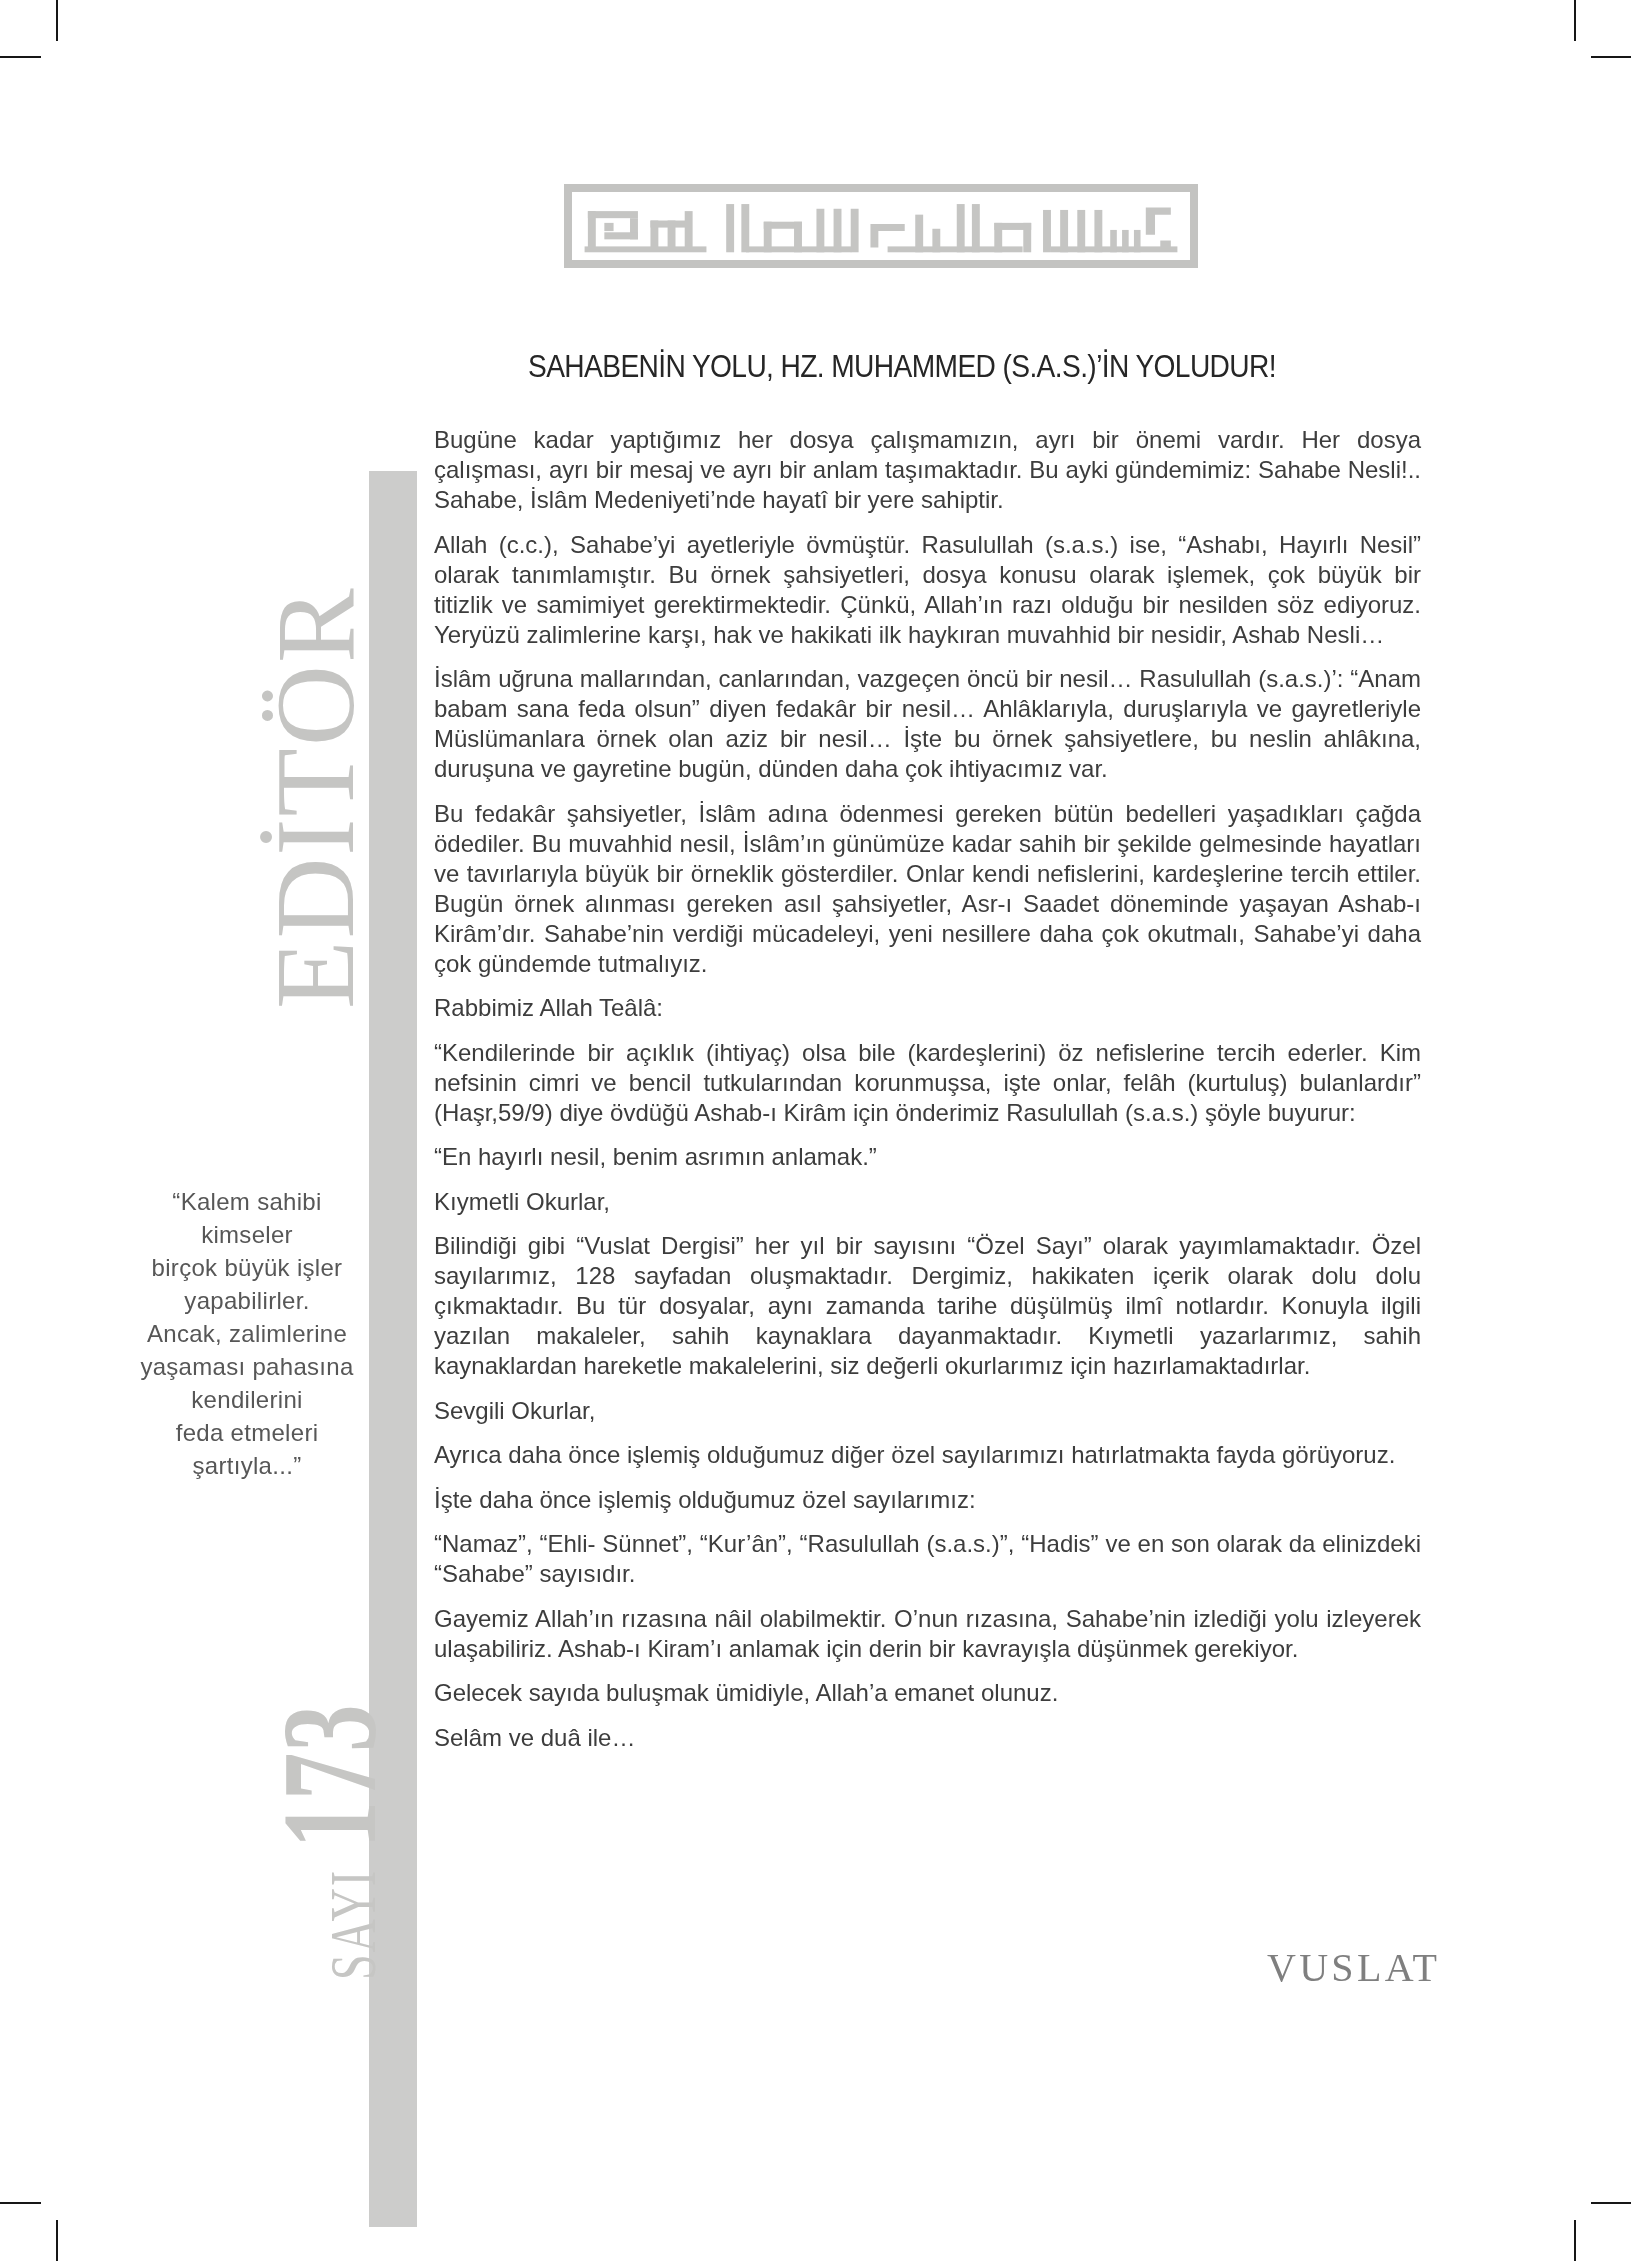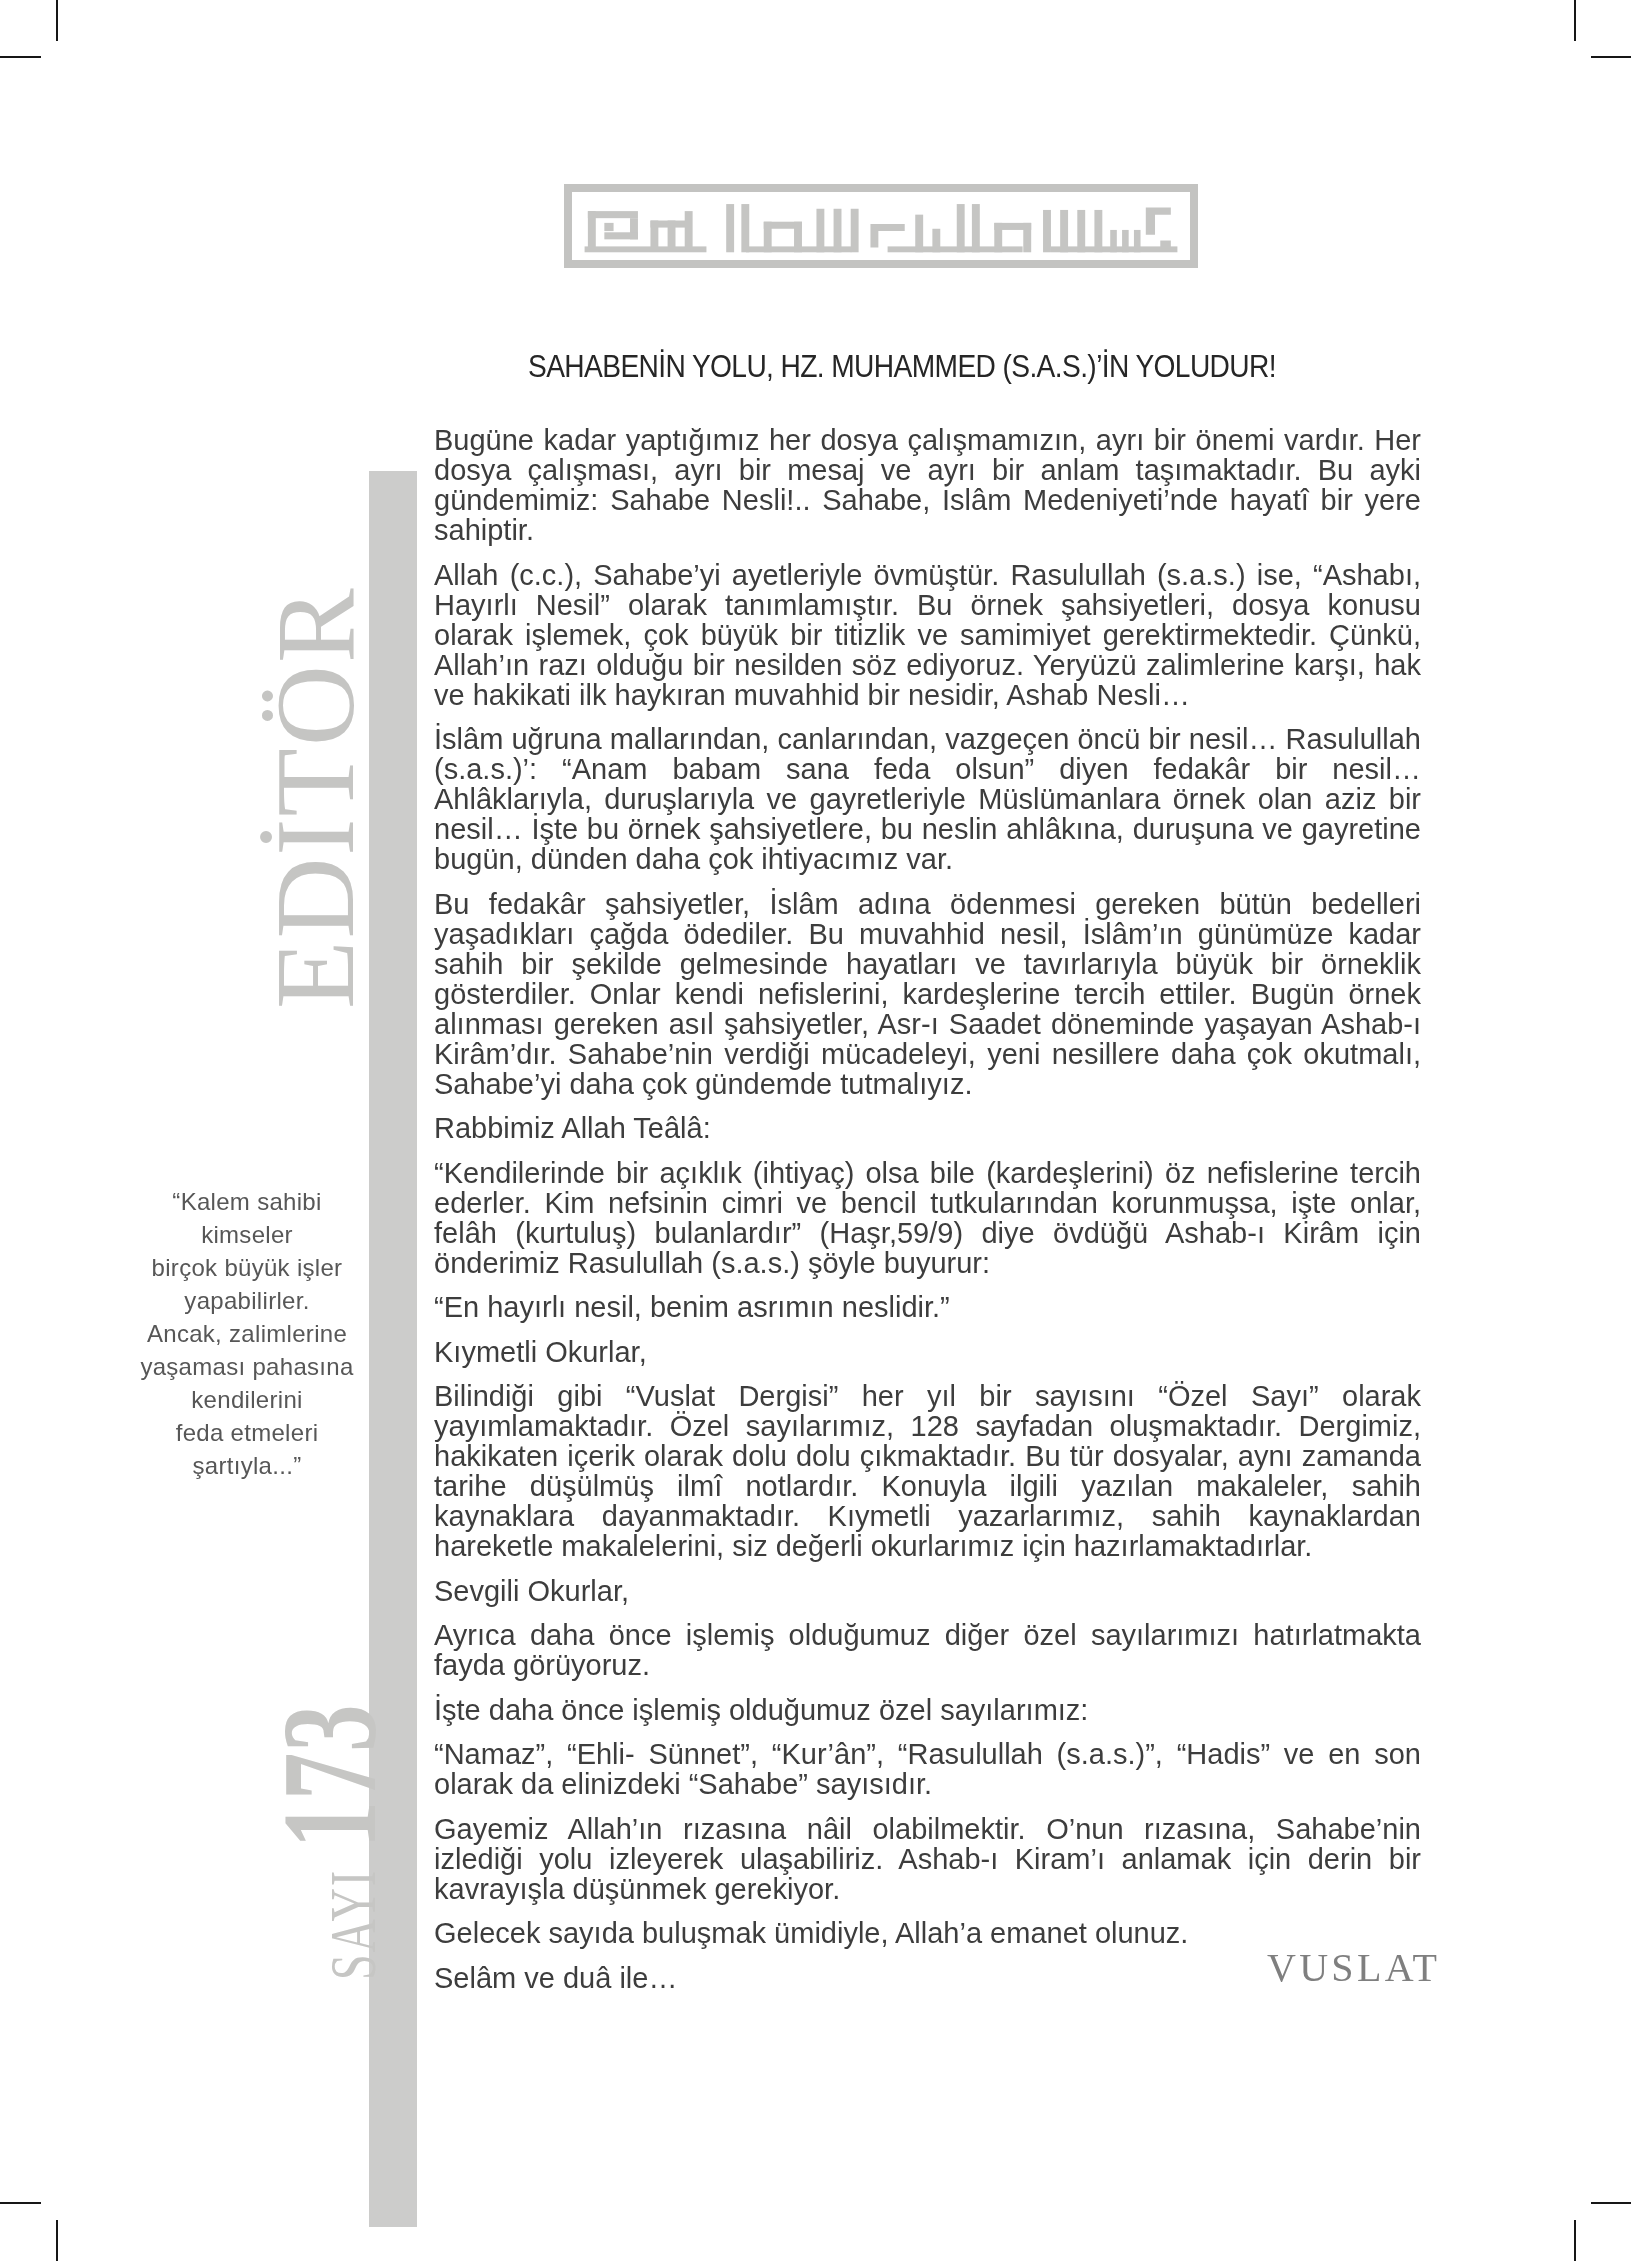--- a/index.html
+++ b/index.html
@@ -87,21 +87,21 @@
     line-height: 33px;
     letter-spacing: 0.3px;
     color: #575757;
   }
 
   
   .body-col {
     position: absolute;
     left: 434px; top: 425px;
     width: 987px;
-    font-size: 29px;
+    font-size: 24px;
     line-height: 30px;
     color: #3d3d3d;
   }
   .body-col p { text-align: justify; margin-bottom: 14.5px; }
 
   
   .vuslat-logo {
     position: absolute;
     left: 1267px; top: 1944px;
     width: 145px;
@@ -207,21 +207,21 @@
   </div>
 
   <div class="body-col">
 
   <p>Bugüne kadar yaptığımız her dosya çalışmamızın, ayrı bir önemi vardır. Her dosya çalışması, ayrı bir mesaj ve ayrı bir anlam taşımaktadır. Bu ayki gündemimiz: Sahabe Nesli!.. Sahabe, İslâm Medeniyeti’nde hayatî bir yere sahiptir.</p>
       <p>Allah (c.c.), Sahabe’yi ayetleriyle övmüştür. Rasulullah (s.a.s.) ise, “Ashabı, Hayırlı Nesil” olarak tanımlamıştır. Bu örnek şahsiyetleri, dosya konusu olarak işlemek, çok büyük bir titizlik ve samimiyet gerektirmektedir. Çünkü, Allah’ın razı olduğu bir nesilden söz ediyoruz. Yeryüzü zalimlerine karşı, hak ve hakikati ilk haykıran muvahhid bir nesidir, Ashab Nesli…</p>
       <p>İslâm uğruna mallarından, canlarından,  vazgeçen öncü bir nesil… Rasulullah (s.a.s.)’: “Anam babam sana feda olsun” diyen fedakâr bir nesil… Ahlâklarıyla, duruşlarıyla ve gayretleriyle Müslümanlara örnek olan aziz bir nesil… İşte bu örnek şahsiyetlere, bu neslin ahlâkına, duruşuna ve gayretine bugün, dünden daha çok ihtiyacımız var.</p>
       <p>Bu fedakâr şahsiyetler, İslâm adına ödenmesi gereken bütün bedelleri yaşadıkları çağda ödediler. Bu muvahhid nesil, İslâm’ın günümüze kadar sahih bir şekilde gelmesinde hayatları ve tavırlarıyla büyük bir örneklik gösterdiler. Onlar kendi nefislerini,  kardeşlerine tercih ettiler. Bugün örnek alınması gereken asıl şahsiyetler, Asr-ı Saadet döneminde yaşayan Ashab-ı Kirâm’dır. Sahabe’nin verdiği mücadeleyi, yeni nesillere daha çok okutmalı, Sahabe’yi daha çok gündemde tutmalıyız.</p>
       <p>Rabbimiz Allah Teâlâ:</p>
       <p>“Kendilerinde bir açıklık (ihtiyaç) olsa bile (kardeşlerini) öz nefislerine tercih ederler. Kim nefsinin cimri ve bencil tutkularından korunmuşsa, işte onlar, felâh (kurtuluş) bulanlardır” (Haşr,59/9) diye övdüğü Ashab-ı Kirâm için önderimiz Rasulullah (s.a.s.) şöyle buyurur:</p>
-      <p>“En hayırlı nesil, benim asrımın neslidir.”</p>
+      <p>“En hayırlı nesil, benim asrımın anlamak.”</p>
       <p>Kıymetli Okurlar,</p>
       <p>Bilindiği gibi “Vuslat Dergisi” her yıl bir sayısını “Özel Sayı” olarak yayımlamaktadır. Özel sayılarımız, 128 sayfadan oluşmaktadır. Dergimiz, hakikaten içerik olarak dolu dolu çıkmaktadır. Bu tür dosyalar, aynı zamanda tarihe düşülmüş ilmî notlardır. Konuyla ilgili yazılan makaleler, sahih kaynaklara dayanmaktadır. Kıymetli yazarlarımız, sahih kaynaklardan hareketle makalelerini, siz değerli okurlarımız için hazırlamaktadırlar.</p>
       <p>Sevgili Okurlar,</p>
       <p>Ayrıca daha önce işlemiş olduğumuz diğer özel sayılarımızı hatırlatmakta fayda görüyoruz.</p>
       <p>İşte daha önce işlemiş olduğumuz özel sayılarımız:</p>
       <p>“Namaz”, “Ehli- Sünnet”, “Kur’ân”, “Rasulullah (s.a.s.)”, “Hadis” ve en son olarak da elinizdeki “Sahabe” sayısıdır.</p>
       <p>Gayemiz Allah’ın rızasına nâil olabilmektir. O’nun rızasına, Sahabe’nin izlediği yolu izleyerek ulaşabiliriz.  Ashab-ı Kiram’ı anlamak için derin bir kavrayışla düşünmek gerekiyor.</p>
       <p>Gelecek sayıda buluşmak ümidiyle,  Allah’a emanet olunuz.</p>
       <p>Selâm ve duâ ile…</p>
     </div>

